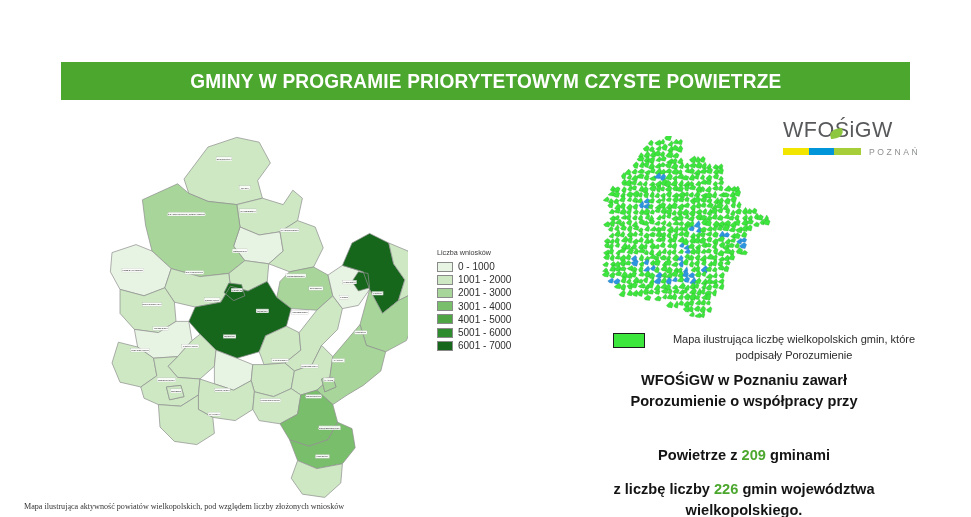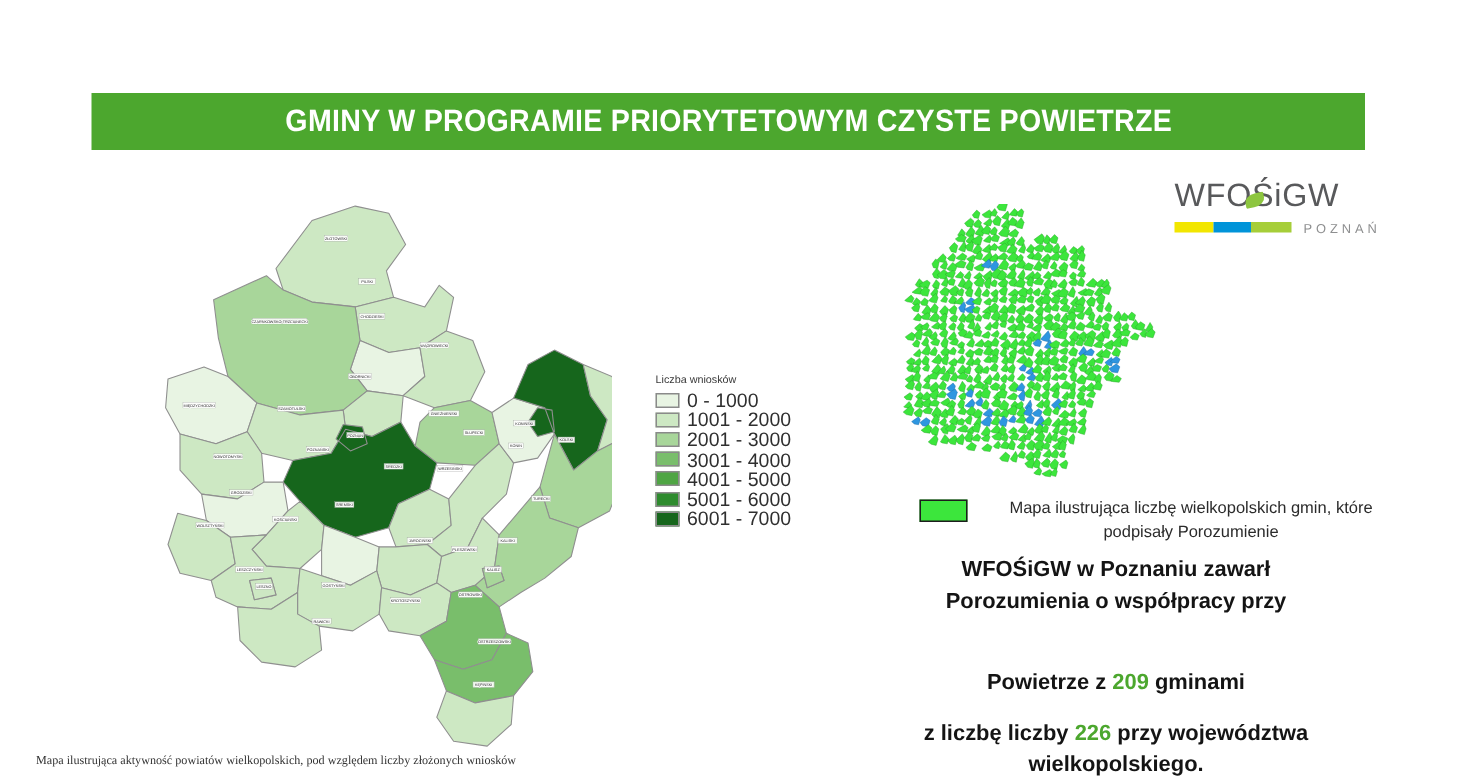--- a/index.html
+++ b/index.html
@@ -81,21 +81,21 @@
   }
   .legend-swatch {
     width: 16px;
     height: 10px;
     border: 0.7px solid #8a8a8a;
     box-sizing: border-box;
     margin-right: 5px;
     flex: none;
   }
   .legend-text {
-    font-size: 13px;
+    font-size: 10px;
     color: #2f2f2f;
     white-space: nowrap;
   }
 
   
   .logo {
     position: absolute;
     left: 783px;
     top: 80px;
     width: 134px;
@@ -1021,27 +1021,27 @@
   </div>
 
   <div class="right-legend">
     <div class="right-legend-swatch" style="background: rgb(60, 230, 60);"></div>
     <div class="right-legend-text">Mapa ilustrująca liczbę wielkopolskich gmin, które podpisały Porozumienie</div>
   </div>
 
   <div class="statement">
     <p>
       <span>WFOŚiGW w Poznaniu zawarł</span><br>
-      <span>Porozumienia o współpracy przy</span>
+      <span>Porozumienie o współpracy przy</span>
     </p>
     <p>
       <br>
       <span>Powietrze z </span><span class="hl" style="color: rgb(76, 167, 46);">209</span><span> gminami</span>
     </p>
     <p>
-      <span>z liczbę liczby </span><span class="hl" style="color: rgb(76, 167, 46);">226</span><span> przy województwa</span><br>
+      <span>z liczbę liczby </span><span class="hl" style="color: rgb(76, 167, 46);">226</span><span> gmin województwa</span><br>
       <span>wielkopolskiego.</span>
     </p>
   </div>
 
   <div class="footer-caption">Mapa ilustrująca aktywność powiatów wielkopolskich, pod względem liczby złożonych wniosków</div>
 
 </div>
 
 </body></html>

